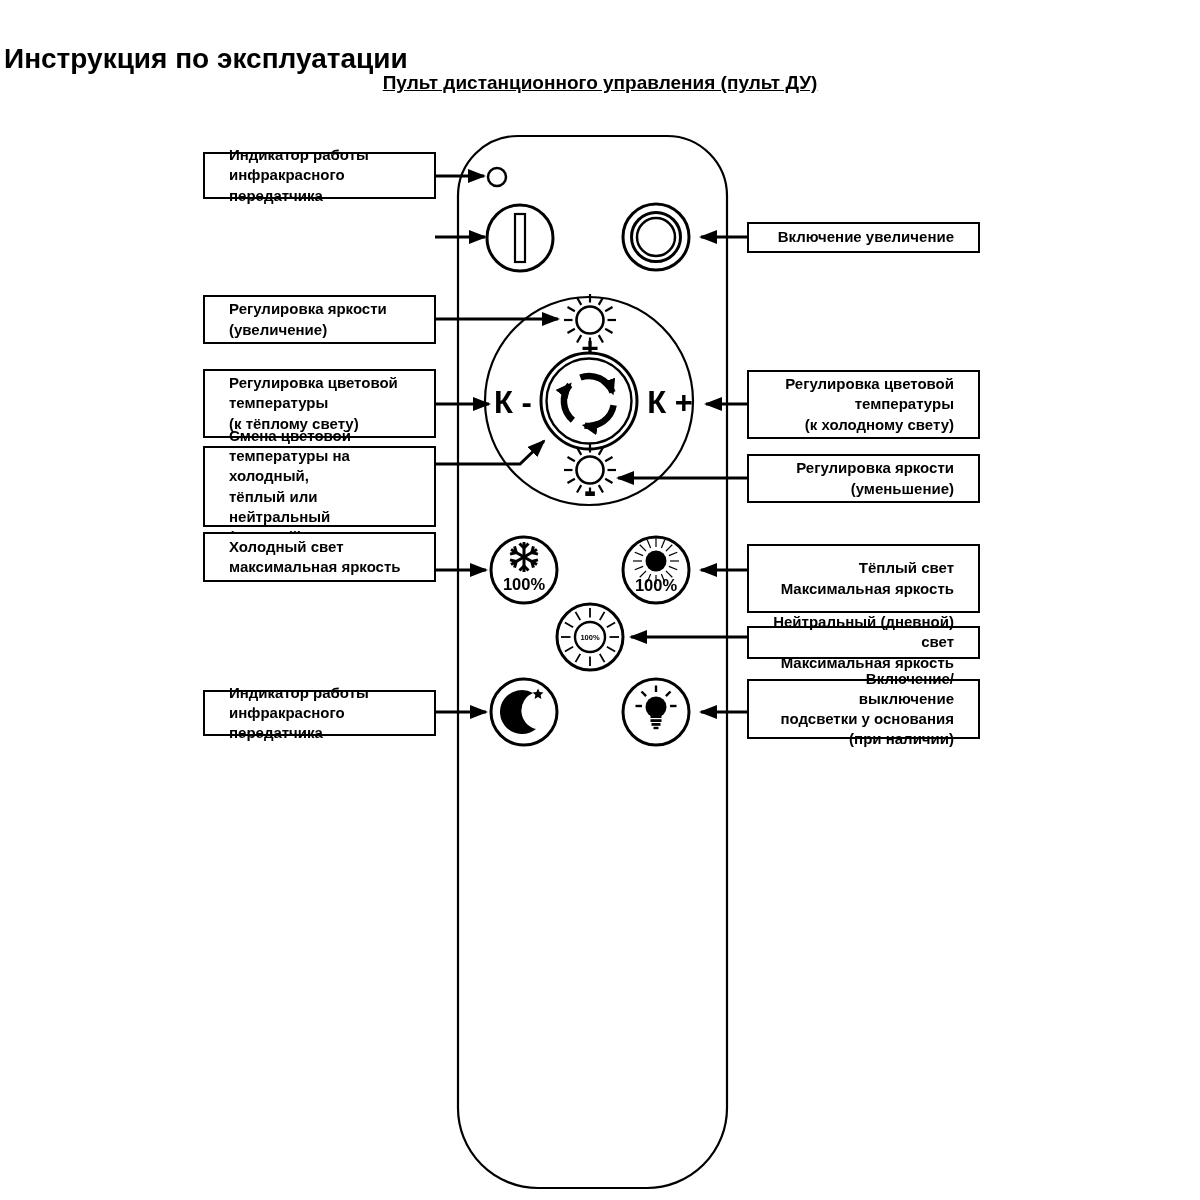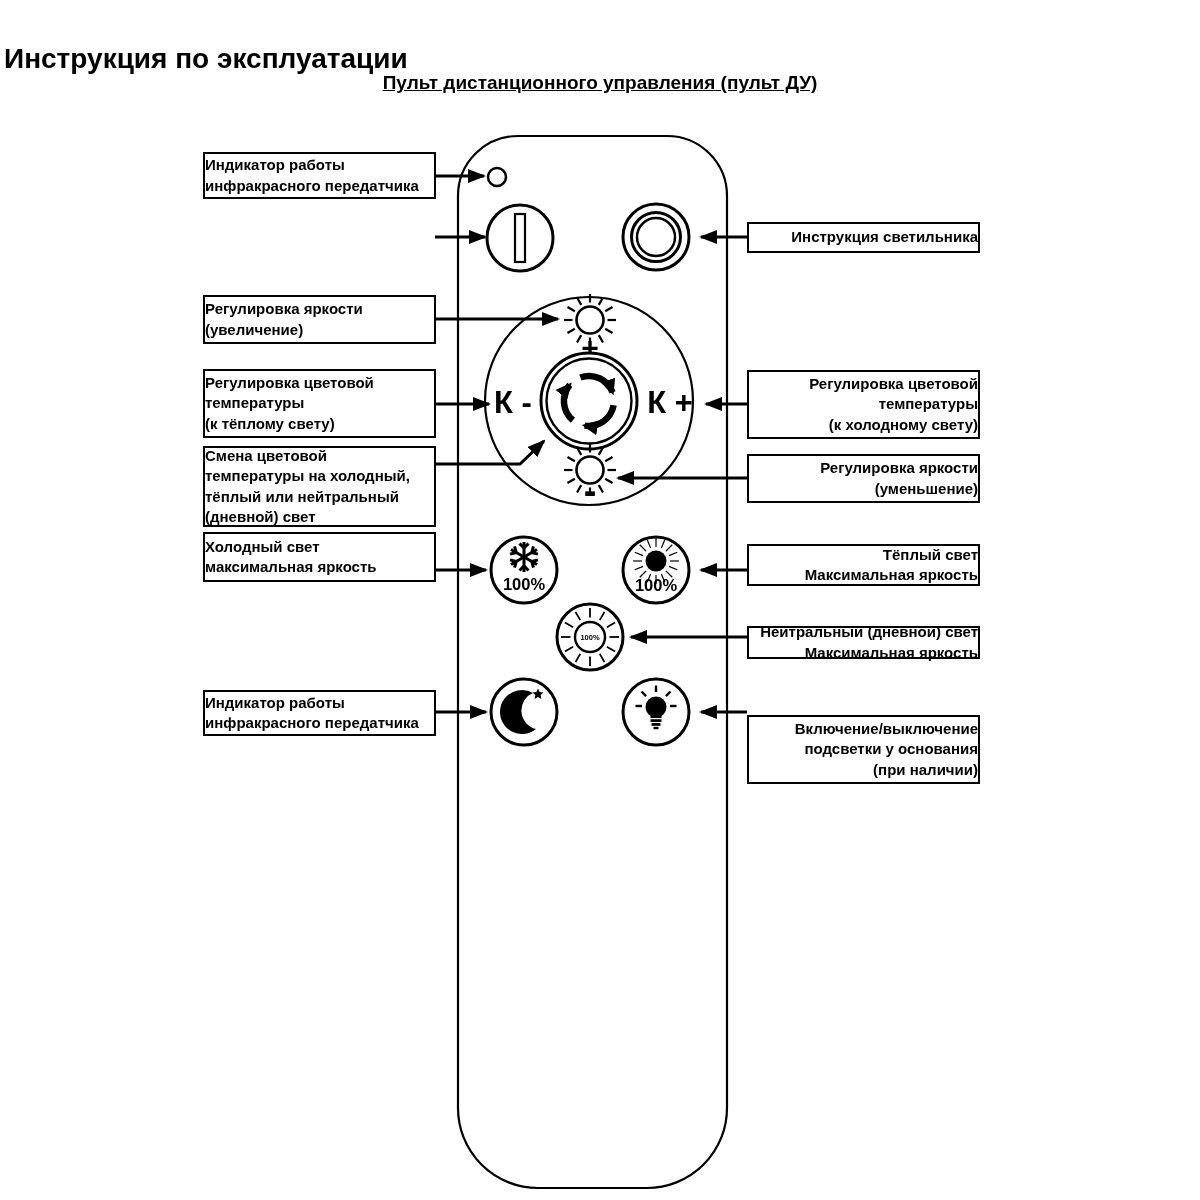--- a/index.html
+++ b/index.html
@@ -3,21 +3,21 @@
 <meta charset="utf-8">
 <style>
   html,body{margin:0;padding:0;background:#fff;}
   .stage{position:relative;width:1200px;height:1200px;background:#fff;overflow:hidden;
          font-family:"Liberation Sans",sans-serif;color:#000;}
   .page-title{position:absolute;top:11px;left:4px;width:1200px;text-align:left;
               font-size:28px;font-weight:bold;margin-top:32px;}
   .page-subtitle{position:absolute;top:72px;left:0;width:1200px;text-align:center;
               font-size:19px;font-weight:bold;text-decoration:underline;}
   .callout{position:absolute;box-sizing:border-box;border:2px solid #000;background:#fff;
-           font-size:15px;font-weight:bold;line-height:1.35;padding:2px 0;
+           font-size:15px;font-weight:bold;line-height:1.35;padding:2px 24px;
            white-space:pre-line;display:flex;align-items:center;}
   .callout.left{left:203px;width:233px;text-align:left;justify-content:flex-start;}
   .callout.right{left:747px;width:233px;text-align:right;justify-content:flex-end;}
   svg.overlay{position:absolute;left:0;top:0;}
   svg text{font-family:"Liberation Sans",sans-serif;font-weight:bold;fill:#000;}
 </style>
 </head>
 <body>
 
 <div class="stage">
@@ -218,27 +218,27 @@
 (к тёплому свету)</div>
   <div class="callout left" style="top:446px;height:81px">Смена цветовой
 температуры на холодный,
 тёплый или нейтральный
 (дневной) свет</div>
   <div class="callout left" style="top:532px;height:50px">Холодный свет
 максимальная яркость</div>
   <div class="callout left" style="top:690px;height:46px">Индикатор работы
 инфракрасного передатчика</div>
 
-  <div class="callout right" style="top:222px;height:31px">Инструкция светильника</div>
+  <div class="callout right" style="top:222px;height:31px">Включение увеличение</div>
   <div class="callout right" style="top:370px;height:69px">Регулировка цветовой
 температуры
 (к холодному свету)</div>
   <div class="callout right" style="top:454px;height:49px">Регулировка яркости
 (уменьшение)</div>
-  <div class="callout right" style="top:544px;height:42px">Тёплый свет
+  <div class="callout right" style="top:544px;height:69px">Тёплый свет
 Максимальная яркость</div>
   <div class="callout right" style="top:626px;height:33px">Нейтральный (дневной) свет
 Максимальная яркость</div>
-  <div class="callout right" style="top:715px;height:69px">Включение/выключение
+  <div class="callout right" style="top:679px;height:60px">Включение/выключение
 подсветки у основания
 (при наличии)</div>
 
 </div>
 
 </body></html>

